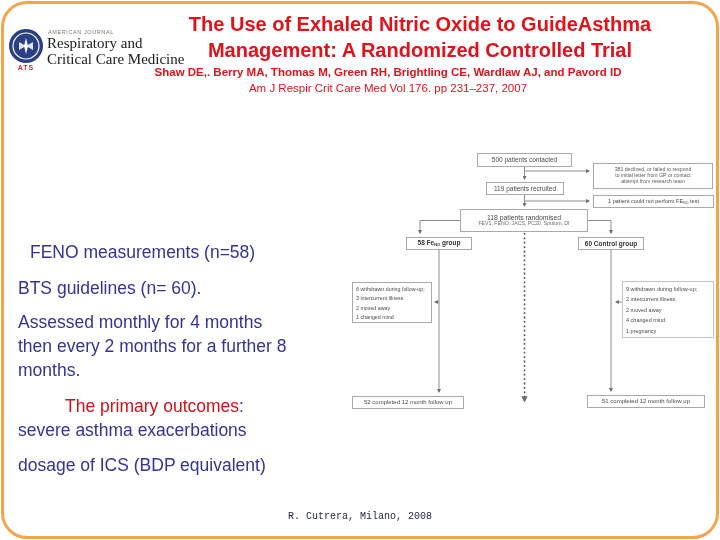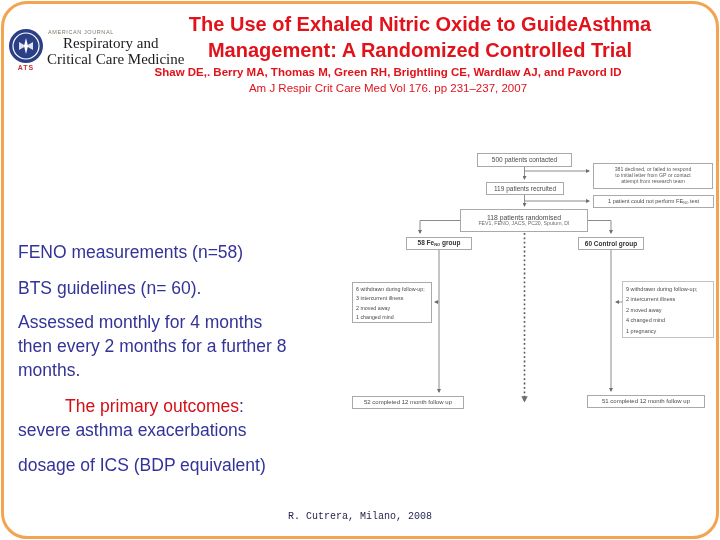--- a/index.html
+++ b/index.html
@@ -13,21 +13,21 @@
   }
   
   .logo { position:absolute; left:6px; top:26px; width:170px; }
   .emblem { position:absolute; left:2px; top:2px; }
   .ats-label { position:absolute; left:2px; top:38px; width:36px; text-align:center;
     font-size:7px; font-weight:bold; color:#c2332b; letter-spacing:1px; }
   .journal-small { position:absolute; left:42px; top:3px; font-size:5.5px;
     letter-spacing:0.6px; color:#837668; }
   .journal-line { position:absolute; left:41px; font-family:"Liberation Serif", serif;
     font-size:15px; color:#1c1c1c; white-space:nowrap; }
-  .jl1 { top:9px;margin-left:16px; } .jl2 { top:25px;text-align:right; }
+  .jl1 { top:9px; } .jl2 { top:25px;text-align:right; }
   
   .title { position:absolute; left:122px; right:2px; top:11px; text-align:center;
     font-size:20px; font-weight:bold; color:#e2121b; line-height:26px; }
   .authors { position:absolute; left:60px; right:4px; top:66px; text-align:center;
     font-size:11.5px; font-weight:bold; color:#e2121b; }
   .citation { position:absolute; left:60px; right:4px; top:82px; text-align:center;
     font-size:11.5px; font-weight:normal; color:#e2121b; }
   
   .btxt { position:absolute; left:18px; color:#333399; font-size:17.5px; line-height:24px; }
   .btxt span { display:block; }
@@ -69,21 +69,21 @@
     <div class="journal-line jl2">Critical Care Medicine</div>
   </div>
 
   <div class="title">
     <span>The Use of Exhaled Nitric Oxide to GuideAsthma</span><br>
     <span>Management: A Randomized Controlled Trial</span>
   </div>
   <div class="authors">Shaw DE,. Berry MA, Thomas M, Green RH, Brightling CE, Wardlaw AJ, and Pavord ID</div>
   <div class="citation">Am J Respir Crit Care Med Vol 176. pp 231–237, 2007</div>
 
-  <div class="btxt" style="top:240px;">FENO measurements (n=58)</div>
+  <div class="btxt" style="top:240px;margin-left:12px;">FENO measurements (n=58)</div>
   <div class="btxt" style="top:276px;">BTS guidelines (n= 60).</div>
   <div class="btxt" style="top:310px;">
     <span>Assessed monthly for 4 months</span>
     <span>then every 2 months for a further 8</span>
     <span>months.</span>
   </div>
   <div class="btxt" style="top:394px;">
     <span><b class="red" style="font-weight:normal;margin-left:47px;">The primary outcomes</b><i style="font-style:normal;">:</i></span>
     <span>severe asthma exacerbations</span>
   </div>

